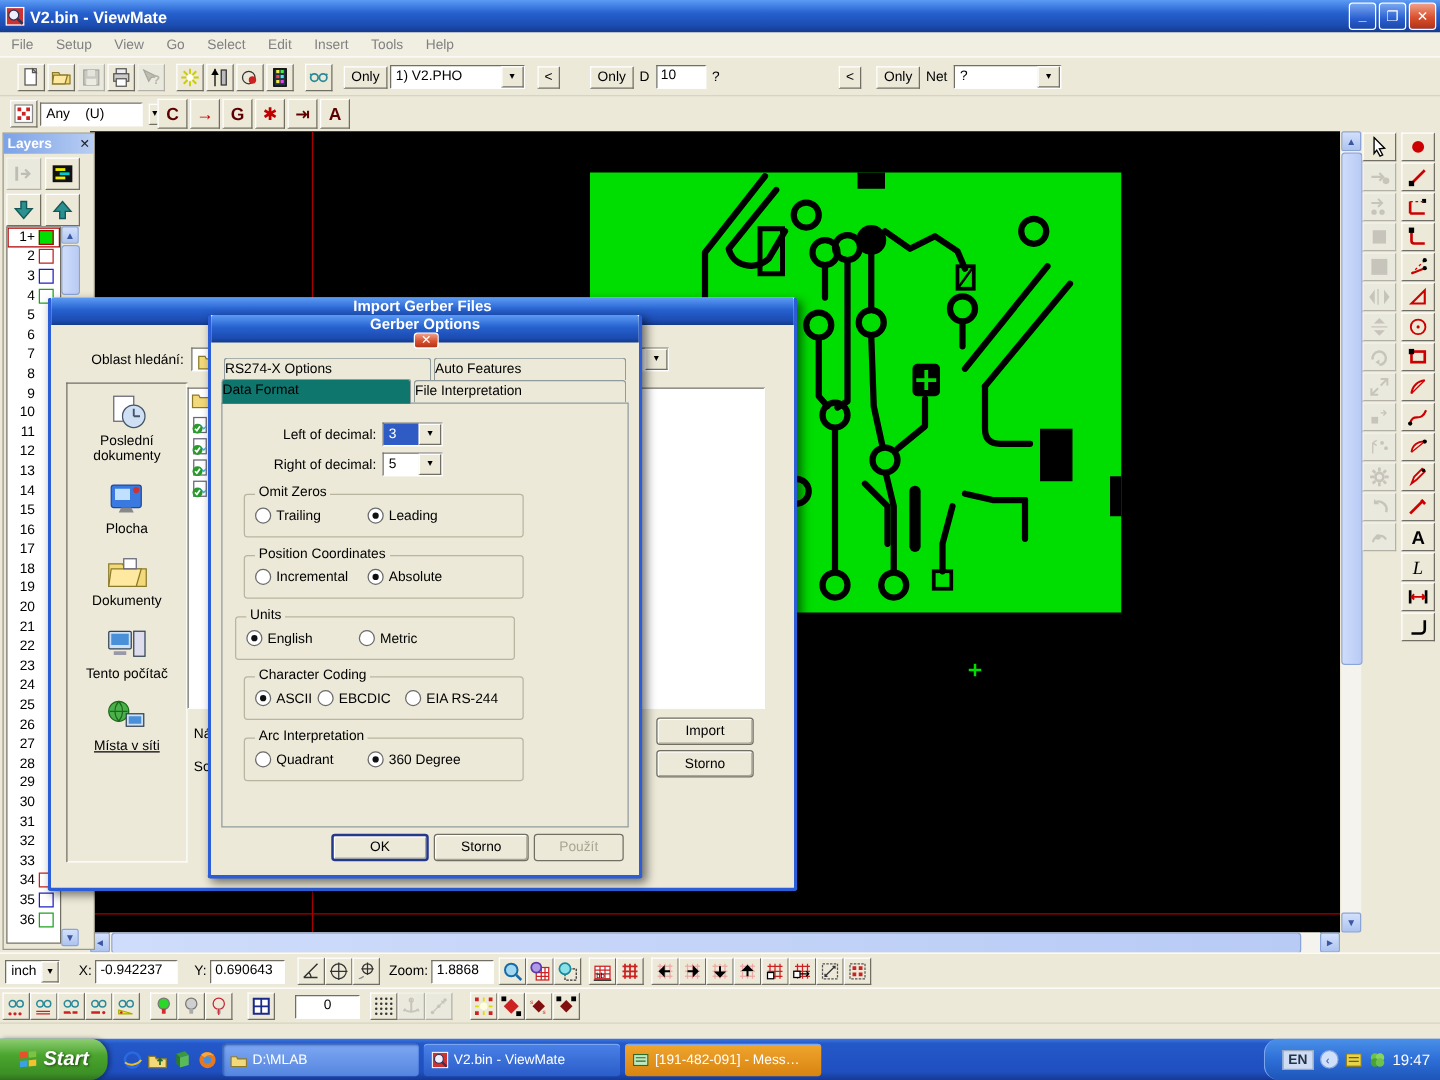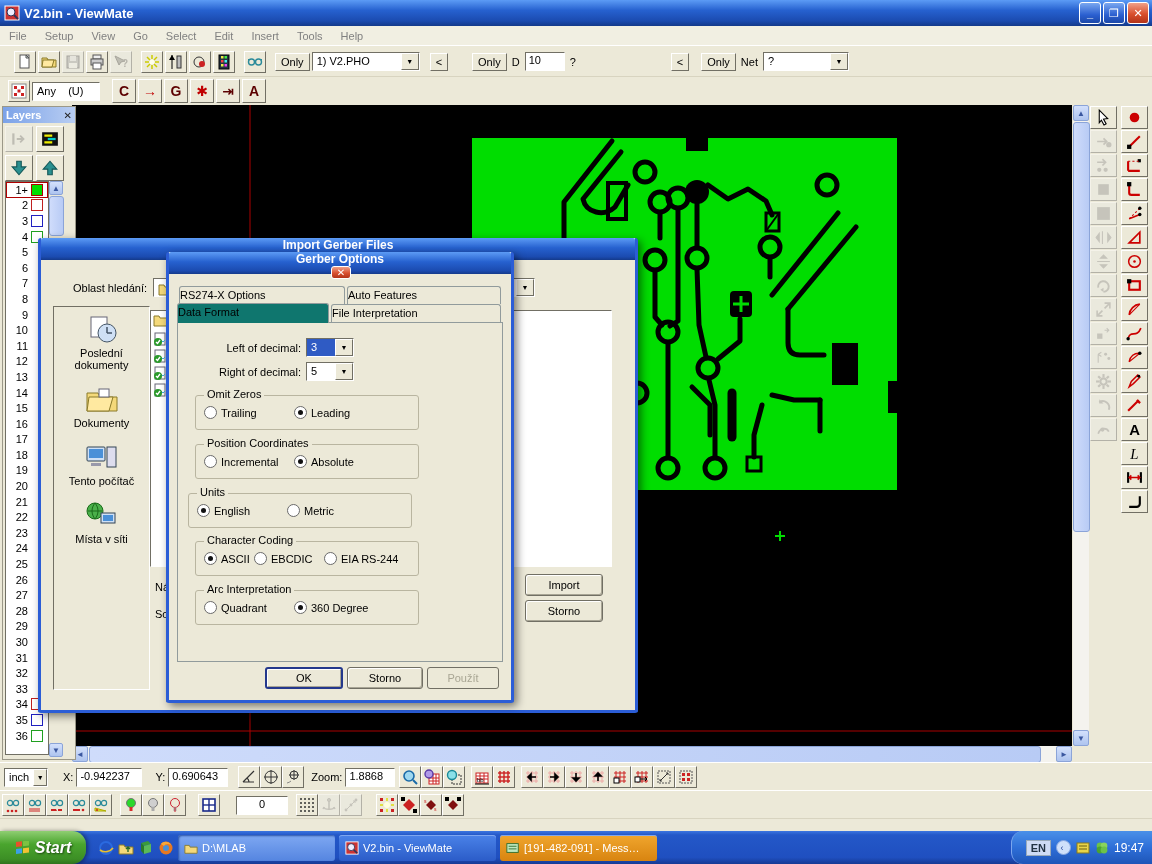--- a/index.html
+++ b/index.html
@@ -269,21 +269,21 @@
             <g fill="#c22">
               <rect x="3" y="3" width="3" height="3"></rect>
               <rect x="10" y="3" width="3" height="3"></rect>
               <rect x="6.5" y="6.5" width="3" height="3"></rect>
               <rect x="3" y="10" width="3" height="3"></rect>
               <rect x="10" y="10" width="3" height="3"></rect>
             </g>
           </svg>
         </span>
       </div>
-      <div class="combo" style="width: 68px; gap: 32px;">
+      <div class="combo" style="width: 82px; gap: 32px;">
         <div class="val" style="flex: 1 1 0%;">Any    (U)</div>
         <div class="arr">▼</div>
       </div>
       <span style="width: 8px;"></span>
       <div class="letterbtn b3">C</div>
       <div class="letterbtn b3" style="color: rgb(192, 0, 0);">→</div>
       <div class="letterbtn b3">G</div>
       <div class="letterbtn b3" style="color: rgb(192, 0, 0);">✱</div>
       <div class="letterbtn b3">⇥</div>
       <div class="letterbtn b3">A</div>
@@ -805,39 +805,50 @@
                 <circle cx="22" cy="18" r="9" fill="#cfe0f5" stroke="#456"></circle>
                 <line x1="22" y1="18" x2="22" y2="12" stroke="#456" stroke-width="1.5"></line>
                 <line x1="22" y1="18" x2="27" y2="18" stroke="#456" stroke-width="1.5"></line>
               </svg>
             </span>
             <span>Poslední dokumenty</span>
           </div>
           <div class="place" style="margin-top: 0px;">
             <span class="ico">
               <svg width="34" height="30">
+                <rect x="4" y="3" width="24" height="18" rx="2" fill="#3a7ae0" stroke="#234a9a"></rect>
+                <rect x="7" y="6" width="12" height="9" fill="#bfe0ff"></rect>
+                <circle cx="24" cy="7" r="2.5" fill="#c33"></circle>
+                <path d="M12 21h8l2 4H10z" fill="#888"></path>
+              </svg>
+            </span>
+            <span>Plocha</span>
+          </div>
+          <div class="place" style="margin-top: 0px;">
+            <span class="ico">
+              <svg width="34" height="30">
                 <path d="M2 8h11l2 4h17v14H2z" fill="#f4d97a" stroke="#8a7a2a"></path>
                 <path d="M4 12h24l-4 14H2z" fill="#ffe9a0" stroke="#8a7a2a"></path>
                 <rect x="14" y="4" width="10" height="8" fill="#fff" stroke="#667"></rect>
               </svg>
             </span>
             <span>Dokumenty</span>
           </div>
           <div class="place" style="margin-top: 0px;">
             <span class="ico">
               <svg width="34" height="30">
                 <rect x="2" y="4" width="18" height="14" rx="1" fill="#cfe0f5" stroke="#345"></rect>
                 <rect x="4" y="6" width="14" height="9" fill="#4a90d8"></rect>
                 <rect x="22" y="4" width="9" height="20" fill="#dde" stroke="#345"></rect>
                 <rect x="6" y="20" width="10" height="3" fill="#99a"></rect>
               </svg>
             </span>
             <span>Tento počítač</span>
           </div>
-          <div class="place" style="margin-top: 0px;">
+          <div class="place" style="margin-top: 0px; text-decoration: underline;">
             <span class="ico">
               <svg width="34" height="30">
                 <circle cx="10" cy="10" r="8" fill="#4ab04a" stroke="#1a6a1a"></circle>
                 <path d="M3 10h14M10 2c-4 5-4 11 0 16M10 2c4 5 4 11 0 16" stroke="#1a6a1a" fill="none"></path>
                 <rect x="16" y="12" width="14" height="10" fill="#cfe0f5" stroke="#345"></rect>
                 <rect x="18" y="14" width="10" height="6" fill="#4a90d8"></rect>
               </svg>
             </span>
             <span>Místa v síti</span>
           </div>

